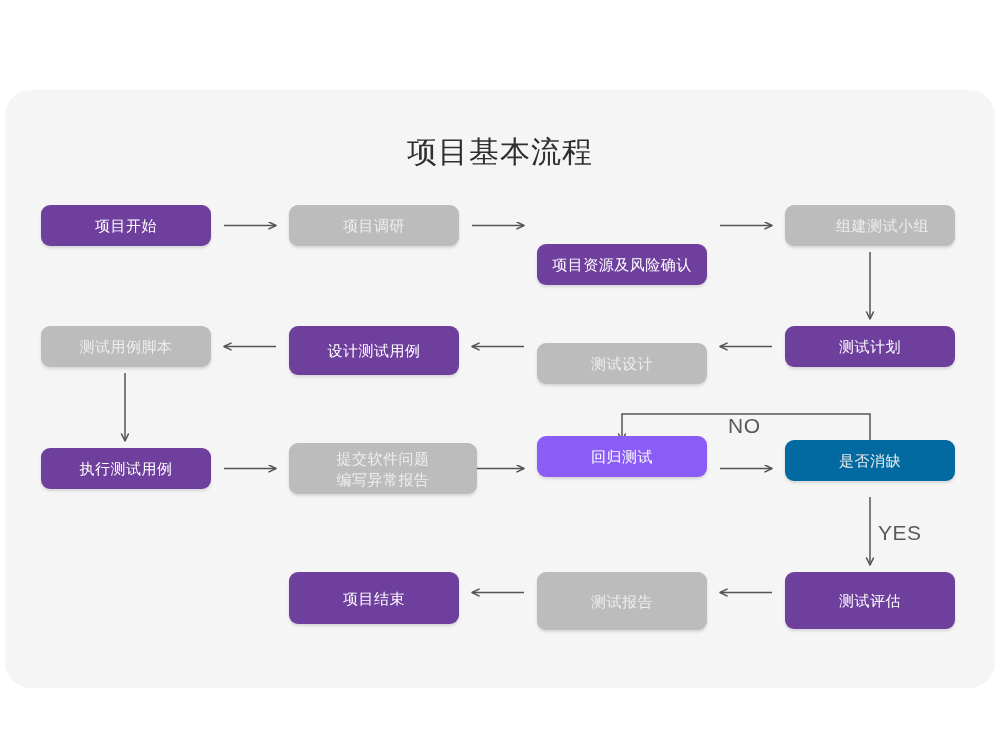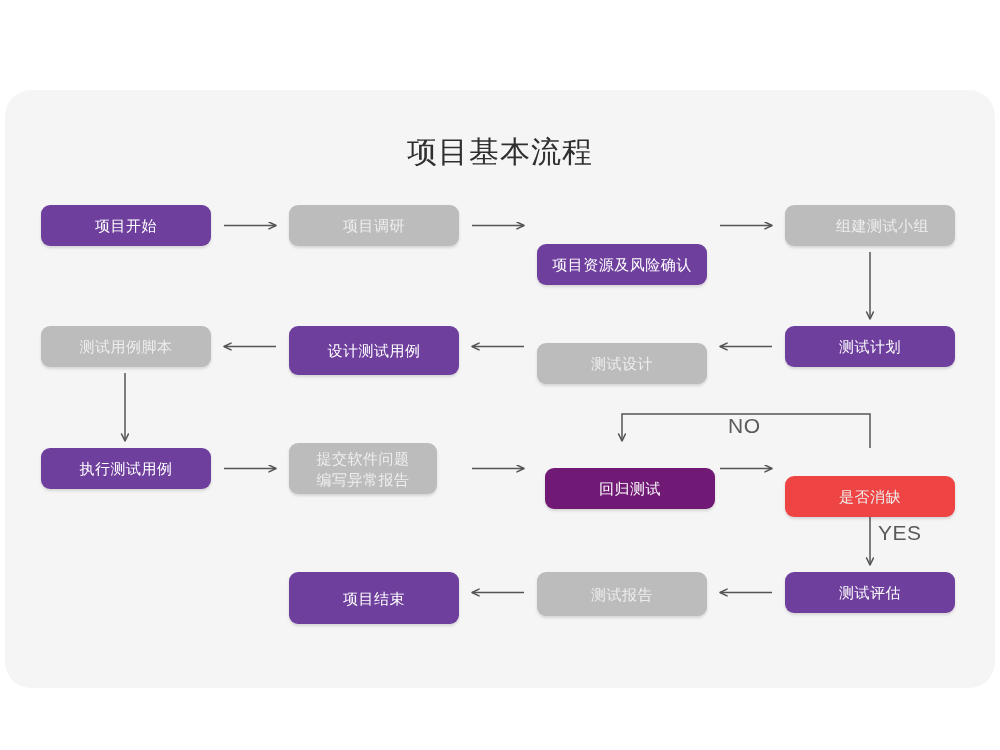--- a/index.html
+++ b/index.html
@@ -141,34 +141,34 @@
   <div class="node gray" id="node-n7" style="left: 537px; top: 343px; width: 170px; height: 41px; background: rgb(188, 188, 188);">
       <span class="lines">测试设计</span>
     </div>
   <div class="node purple" id="node-n9" style="left: 41px; top: 448px; width: 170px; height: 41px; background: rgb(111, 63, 158);">
       <span class="lines">执行测试用例</span>
     </div>
 
   <div class="node purple" id="node-n8" style="left: 785px; top: 326px; width: 170px; height: 41px; background: rgb(111, 63, 158);">
       <span class="lines">测试计划</span>
     </div>
-  <div class="node gray" id="node-n10" style="left: 289px; top: 443px; width: 148px; height: 51px; background: rgb(188, 188, 188);">
+  <div class="node gray" id="node-n10" style="left: 289px; top: 443px; width: 188px; height: 51px; background: rgb(188, 188, 188);">
       <span class="lines">提交软件问题
 编写异常报告</span>
     </div>
-  <div class="node purple" id="node-n11" style="left: 537px; top: 468px; width: 170px; height: 41px; background: #701a75; margin-left: 8px;">
+  <div class="node purple" id="node-n11" style="left: 537px; top: 436px; width: 170px; height: 41px; background: #8b5cf6;">
       <span class="lines">回归测试</span>
     </div>
-  <div class="node gray" id="node-n12" style="left: 785px; top: 476px; width: 170px; height: 41px; background: #ef4444;">
+  <div class="node gray" id="node-n12" style="left: 785px; top: 440px; width: 170px; height: 41px; background: #0369a1;">
       <span class="lines">是否消缺</span>
     </div>
 
   <div class="node purple" id="node-n13" style="left: 289px; top: 572px; width: 170px; height: 52px; background: rgb(111, 63, 158);">
       <span class="lines">项目结束</span>
     </div>
-  <div class="node gray" id="node-n14" style="left: 537px; top: 572px; width: 170px; height: 44px; background: rgb(188, 188, 188);">
+  <div class="node gray" id="node-n14" style="left: 537px; top: 572px; width: 170px; height: 58px; background: rgb(188, 188, 188);">
       <span class="lines">测试报告</span>
     </div>
-  <div class="node purple" id="node-n15" style="left: 785px; top: 572px; width: 170px; height: 41px; background: rgb(111, 63, 158);">
+  <div class="node purple" id="node-n15" style="left: 785px; top: 572px; width: 170px; height: 57px; background: rgb(111, 63, 158);">
       <span class="lines">测试评估</span>
     </div>
 
 </div>
 
 </body></html>

